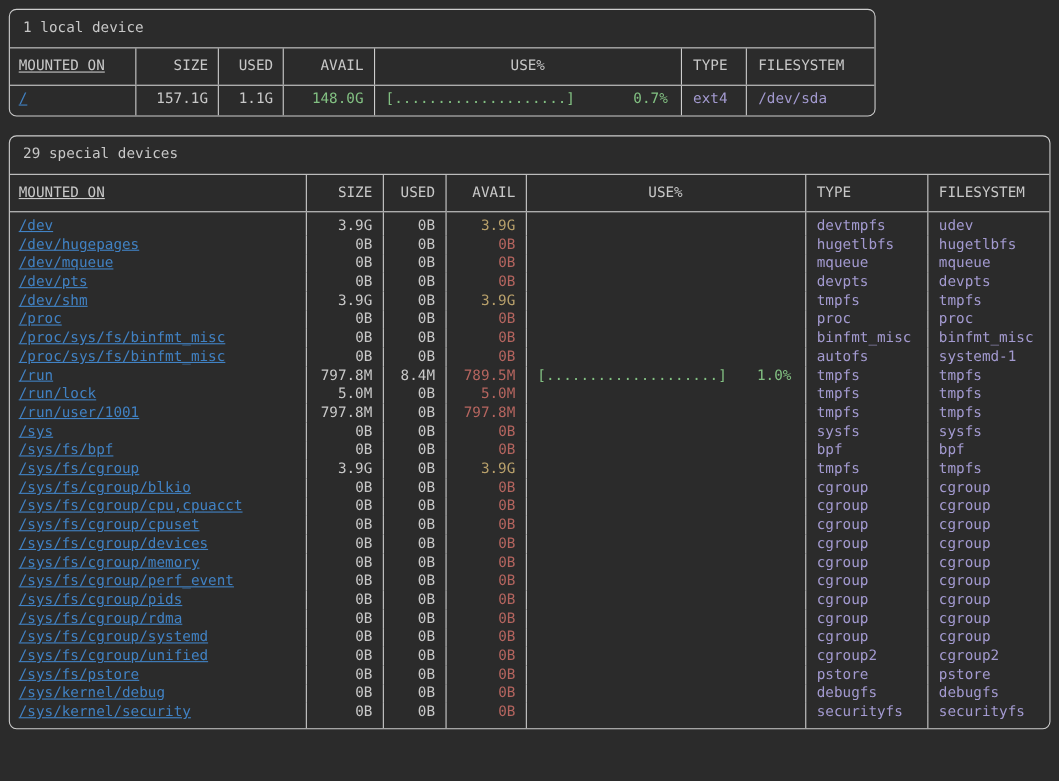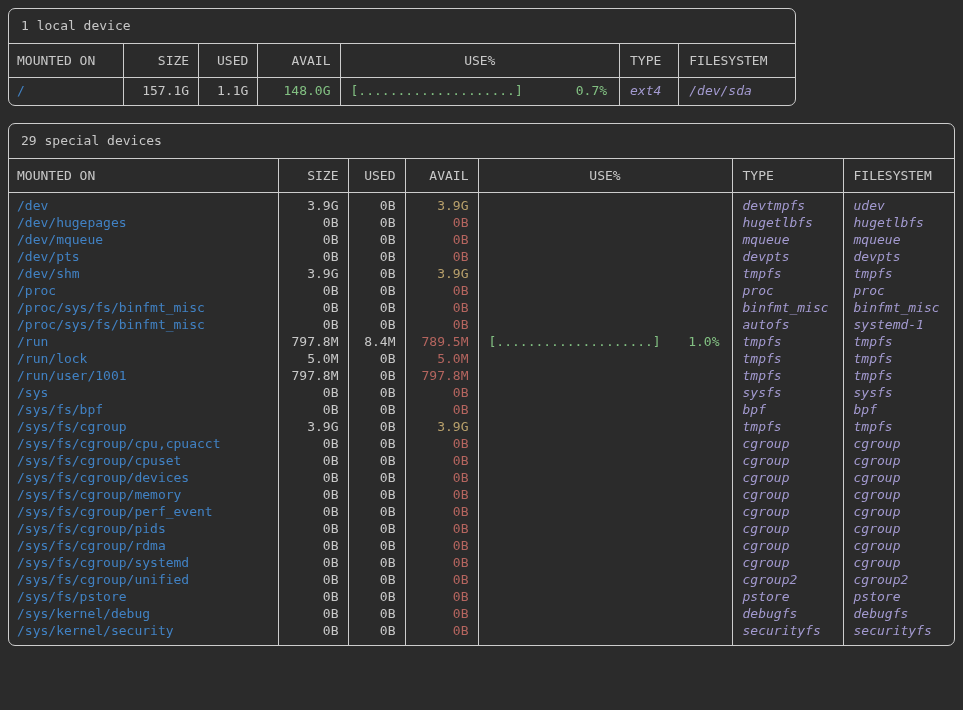--- a/index.html
+++ b/index.html
@@ -39,26 +39,26 @@
   table { border-collapse: collapse; table-layout: fixed; width: 100%; }
   th {
     font-weight: normal;
     padding: 8px 0;
     line-height: 17px;
     border-bottom: 1px solid var(--border);
     white-space: nowrap; overflow: hidden;
   }
   td { padding: 0; line-height: 17px; white-space: nowrap; overflow: hidden; }
   .c-sep { border-left: 1px solid var(--border); }
-  .h-mount, .td-mount { text-align: left; padding-left: 8px; }
+  .h-mount, .td-mount { text-align: left; padding-left: 8px; text-decoration: underline; }
   .h-num, .td-num { text-align: right; padding-right: 9px; }
   .h-use { text-align: center; margin-left: 30px; }
   .h-fs, .td-fs { text-align: left; padding-left: 10px; }
   .td-mount { color: var(--blue); }
-  .td-fs { color: var(--purple); font-style: italic; }
+  .td-fs { color: var(--purple); }
   .td-use { padding-left: 10px; padding-right: 12px; }
   .use-wrap { display: flex; justify-content: space-between; color: var(--green); }
   .avail-green { color: var(--green); margin-top: 24px; }
   .avail-yellow { color: var(--yellow); }
   .avail-red { color: var(--red); }
   tbody tr:first-child td { padding-top: 4px; }
   tbody tr:last-child td { padding-bottom: 6px; }
   .local tbody td { padding-top: 8px; padding-bottom: 9px; }
 </style>
 </head>
@@ -257,20 +257,29 @@
           <tr>
             <td class="td-mount">/sys/fs/cgroup</td>
             <td class="td-num c-sep">3.9G</td>
             <td class="td-num c-sep">0B</td>
             <td class="td-num c-sep avail-yellow">3.9G</td>
             <td class="td-use c-sep"></td>
             <td class="td-fs c-sep">tmpfs</td>
             <td class="td-fs c-sep">tmpfs</td>
           </tr>
           <tr>
+            <td class="td-mount">/sys/fs/cgroup/blkio</td>
+            <td class="td-num c-sep">0B</td>
+            <td class="td-num c-sep">0B</td>
+            <td class="td-num c-sep avail-red">0B</td>
+            <td class="td-use c-sep"></td>
+            <td class="td-fs c-sep">cgroup</td>
+            <td class="td-fs c-sep">cgroup</td>
+          </tr>
+          <tr>
             <td class="td-mount">/sys/fs/cgroup/cpu,cpuacct</td>
             <td class="td-num c-sep">0B</td>
             <td class="td-num c-sep">0B</td>
             <td class="td-num c-sep avail-red">0B</td>
             <td class="td-use c-sep"></td>
             <td class="td-fs c-sep">cgroup</td>
             <td class="td-fs c-sep">cgroup</td>
           </tr>
           <tr>
             <td class="td-mount">/sys/fs/cgroup/cpuset</td>

